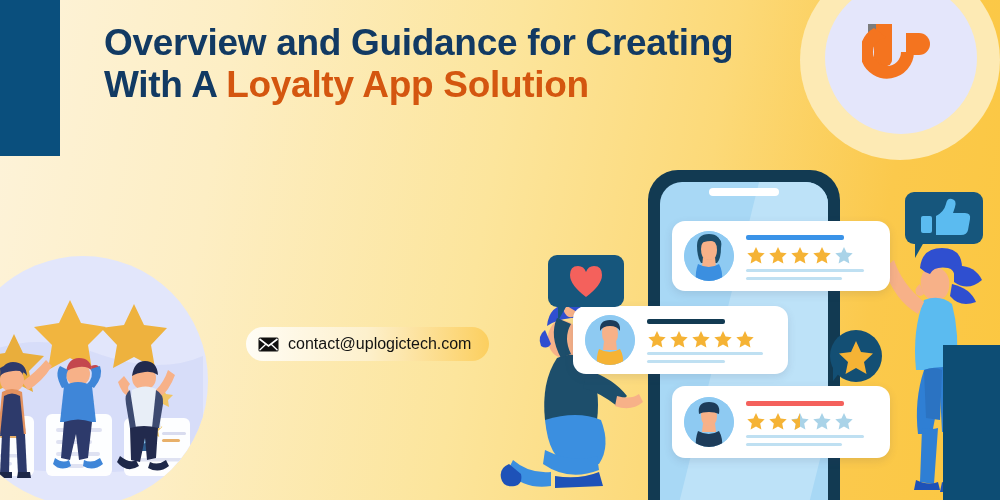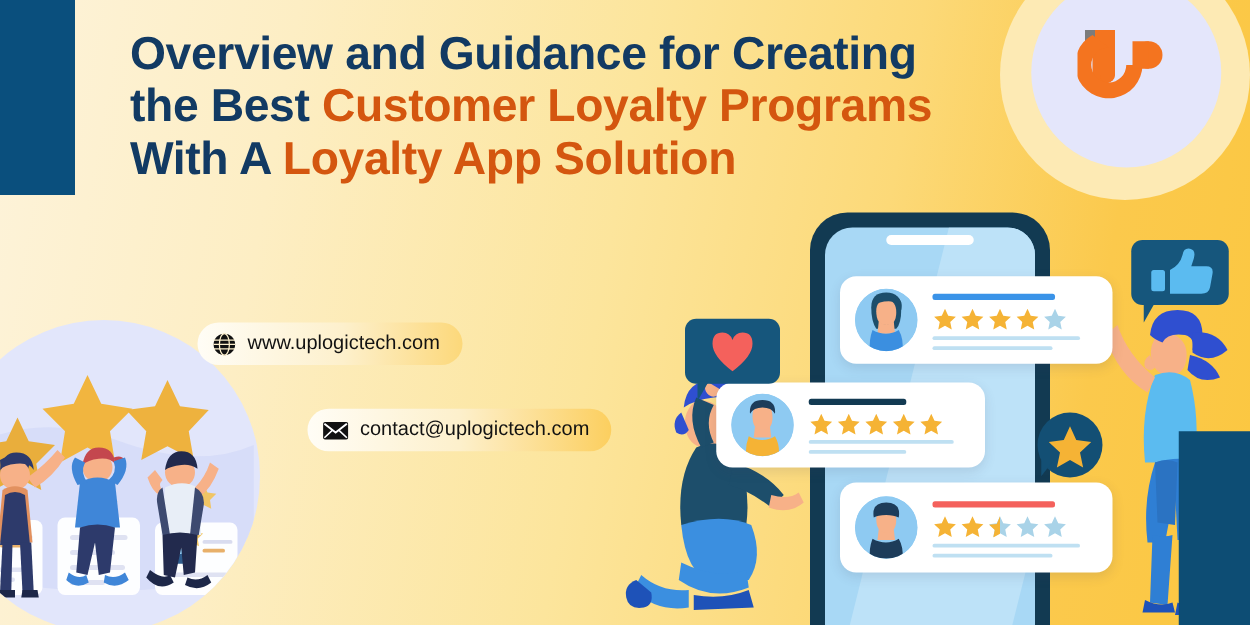--- a/index.html
+++ b/index.html
@@ -156,21 +156,20 @@
         <path d="M198 134 q8 4 7 14 l-4 24 -7 0 z" fill="#3d4a70"></path>
         <path d="M172 172 q14 -4 28 0 l-2 30 -9 2 -2 -22 -5 24 -9 -2 z" fill="#222a4d"></path>
         <path d="M162 200 q10 8 16 4 l3 6 q-12 8 -22 -4 z" fill="#1d2748"></path>
         <path d="M192 206 q8 4 16 -2 l3 6 q-10 8 -21 2 z" fill="#1d2748"></path>
       </g>
     </svg>
   </div>
 
   <div class="abs" id="headline">
     <div><span>Overview and Guidance for Creating</span></div>
-    <div><span>the Best </span><span class="or">Customer Loyalty Programs</span></div>
     <div><span>With A </span><span class="or">Loyalty App Solution</span></div>
   </div>
 
   <div class="abs" id="logo-ring"></div>
   <div class="abs" id="logo-circle"></div>
   <div class="abs" id="logo-mark">
     <svg width="78" height="70" viewBox="0 0 78 70">
       <path d="M6 6 L30 6 L6 30 Z" fill="#7c7c7c"></path>
       <path d="M14 6 h16 v34 a9 9 0 0 1 -18 0 V22 h2 V6 z" fill="#f4741f"></path>
       <path d="M18 6 h12 v36 a6 6 0 0 1 -12 0 z" fill="#f4741f"></path>
@@ -322,34 +321,20 @@
     </svg>
   </div>
   <div class="abs" id="bub-star">
     <svg width="52" height="52" viewBox="0 0 52 52">
       <path d="M26 11 l5 11 12 1.5 -9 8.5 2.5 12 -10.5-6 -10.5 6 2.5-12 -9-8.5 12-1.5 z" fill="#f5b335"></path>
     </svg>
   </div>
 
   <div class="abs" id="navy-block-br"></div>
 
-  <div class="abs pill" id="pill-web">
-    <span class="pill-ico">
-      <svg width="19" height="19" viewBox="0 0 19 19">
-        <circle cx="9.5" cy="9.5" r="8.6" fill="#111"></circle>
-        <g stroke="#fdf0cc" stroke-width="1" fill="none">
-          <ellipse cx="9.5" cy="9.5" rx="4" ry="8.6"></ellipse>
-          <line x1="1" y1="6" x2="18" y2="6"></line>
-          <line x1="0.9" y1="9.5" x2="18.1" y2="9.5"></line>
-          <line x1="1" y1="13" x2="18" y2="13"></line>
-        </g>
-      </svg>
-    </span>
-    <span class="pill-txt">www.uplogictech.com</span>
-  </div>
 
   <div class="abs pill" id="pill-mail">
     <span class="pill-ico">
       <svg width="21" height="15" viewBox="0 0 21 15">
         <rect x="0.5" y="0.5" width="20" height="14" rx="1.5" fill="#111"></rect>
         <path d="M1.5 2 L10.5 9 L19.5 2" stroke="#fff" stroke-width="1.6" fill="none"></path>
         <path d="M1.5 13.2 L7.8 7.3 M19.5 13.2 L13.2 7.3" stroke="#fff" stroke-width="1.3" fill="none"></path>
       </svg>
     </span>
     <span class="pill-txt">contact@uplogictech.com</span>

